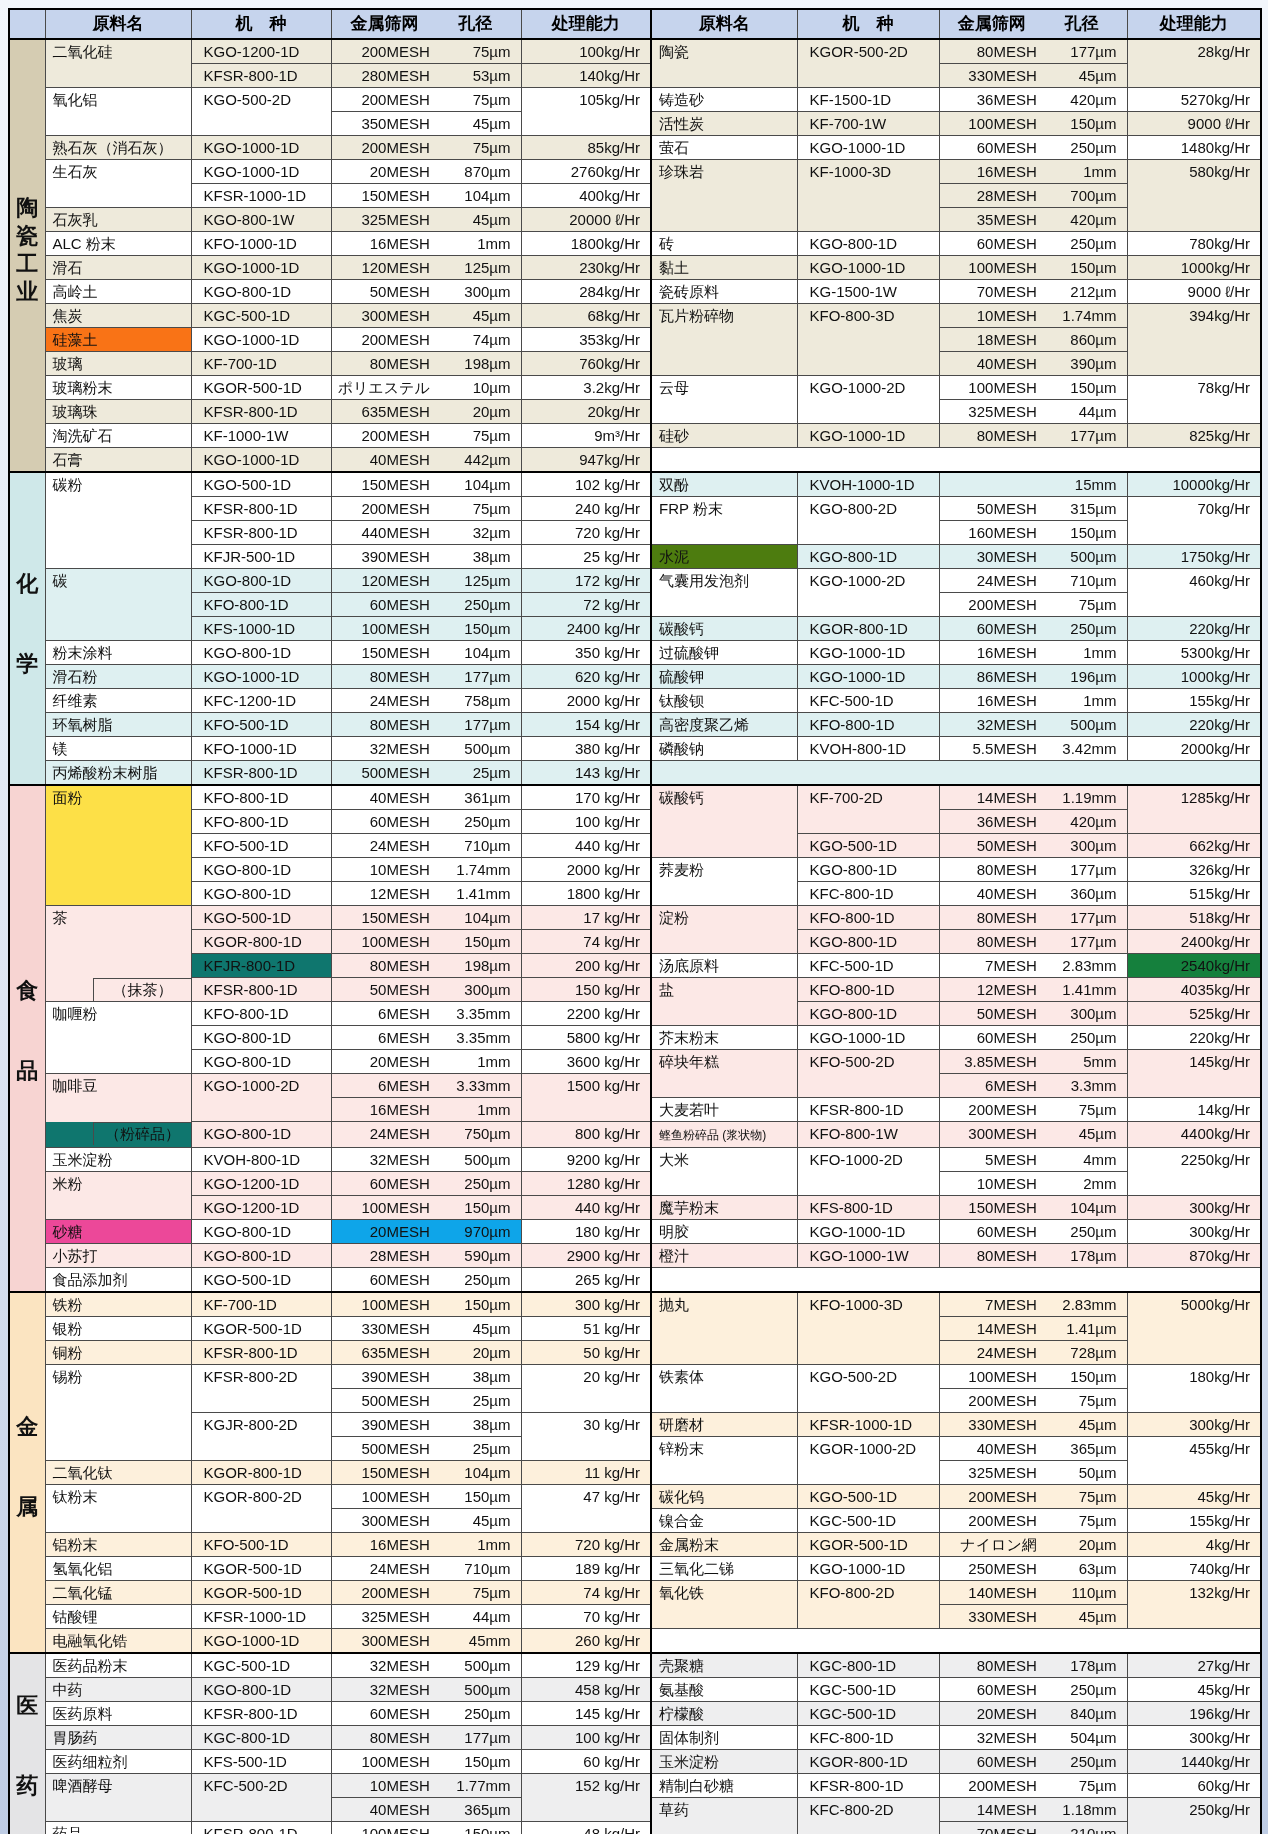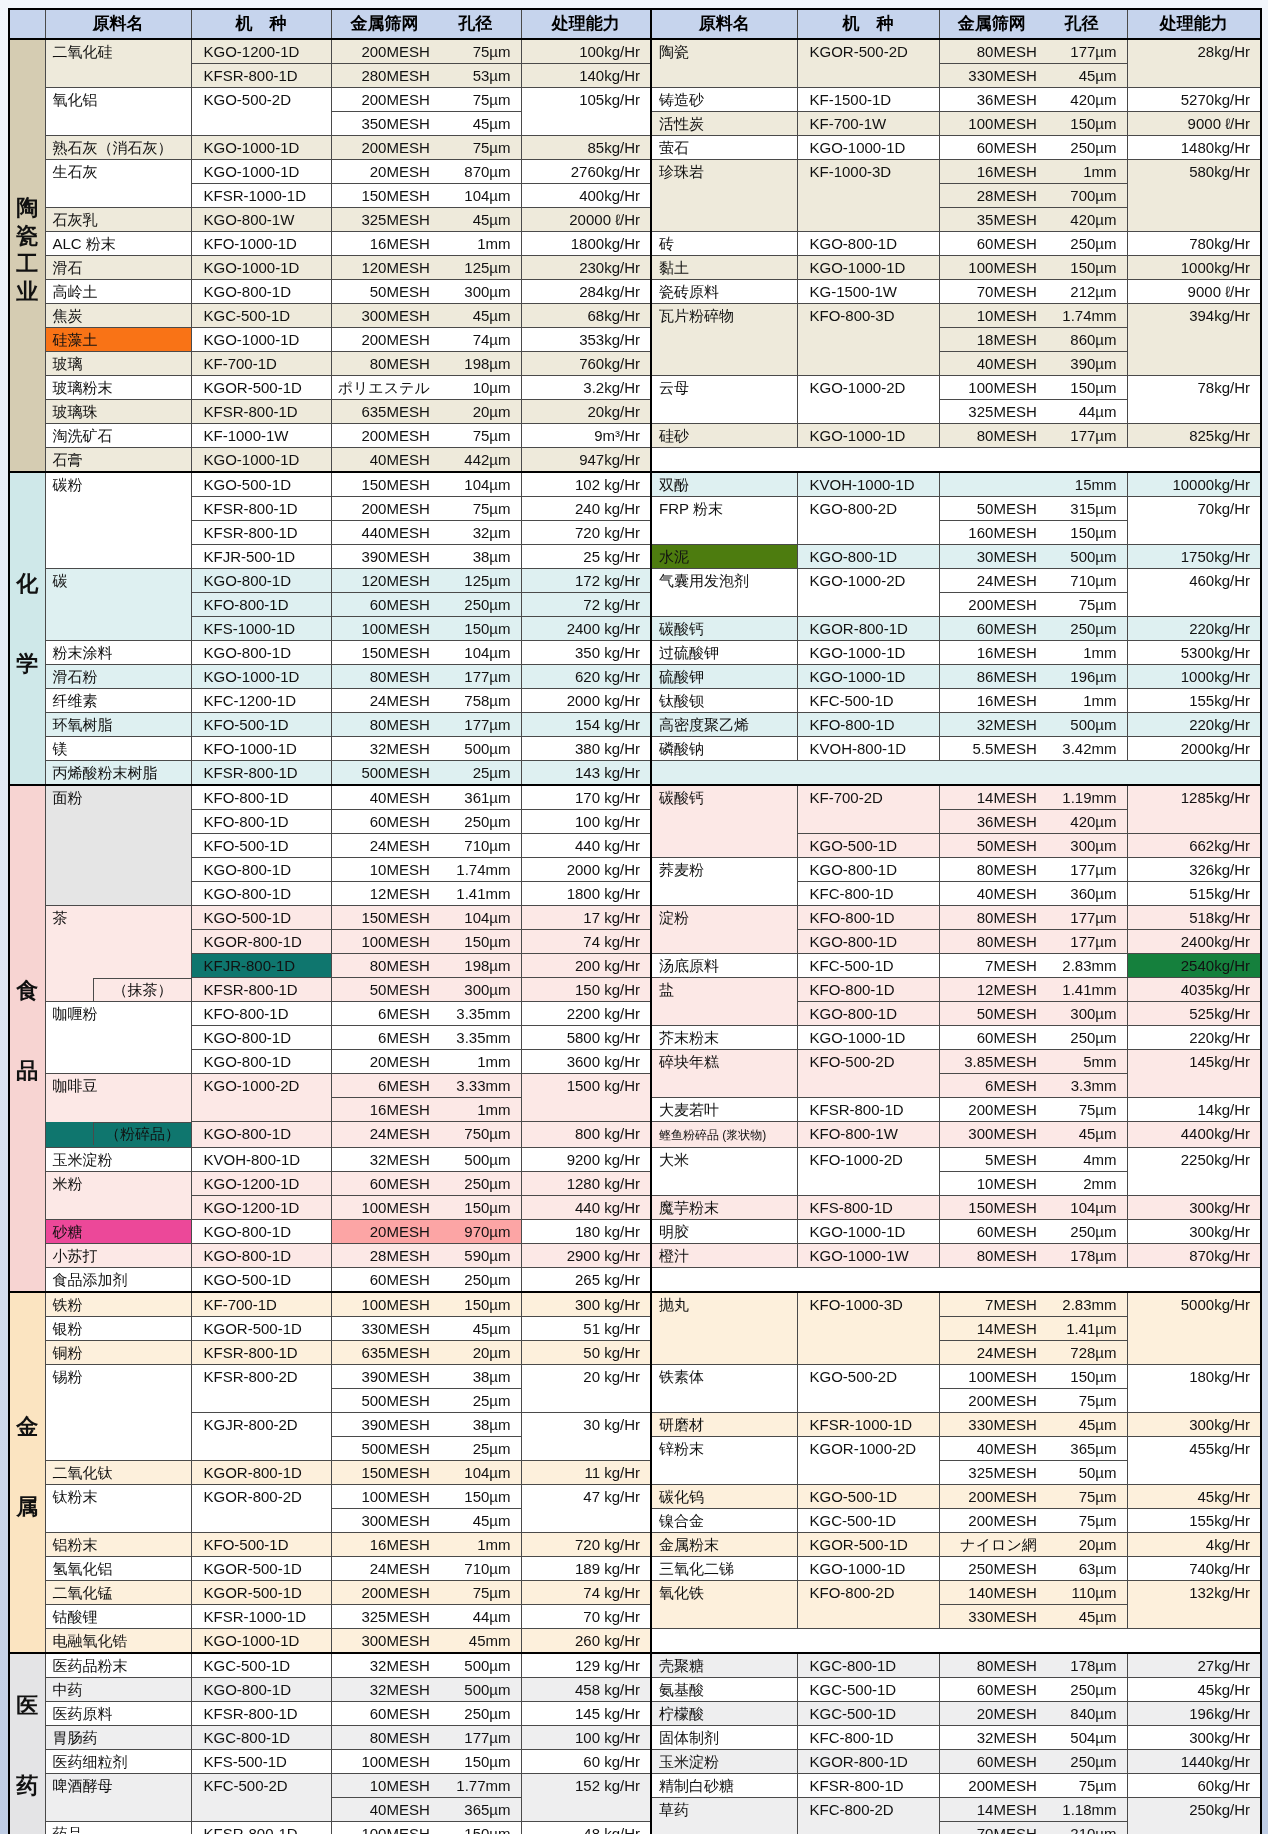--- a/index.html
+++ b/index.html
@@ -357,21 +357,21 @@
           <td class="cap" rowspan="1" style="background:#def0f1">143 kg/Hr</td>
           <td colspan="4" class="blank rdiv" style="background:#def0f1"></td>
         </tr>
         <tr class="secTop">
           <td class="seclabel" rowspan="21" style="background:#f7d4d2">
             <div class="slwrap" style="height:489.5px;gap:58px">
               <div>食</div>
               <div>品</div>
             </div>
           </td>
-          <td class="mat" rowspan="5" style="background:#e5e5e5"><span>面粉</span></td>
+          <td class="mat" rowspan="5" style="background:#fde047"><span>面粉</span></td>
           <td class="mach" rowspan="1" style="background:#ffffff">KFO-800-1D</td>
           <td class="meshap" style="background:#ffffff"><span class="mesh">40MESH</span><span class="ap">361µm</span></td>
           <td class="cap" rowspan="1" style="background:#ffffff">170 kg/Hr</td>
           <td class="mat rdiv" rowspan="3" style="background:#fce8e6"><span>碳酸钙</span></td>
           <td class="mach" rowspan="2" style="background:#fce8e6">KF-700-2D</td>
           <td class="meshap" style="background:#fce8e6"><span class="mesh">14MESH</span><span class="ap">1.19mm</span></td>
           <td class="cap" rowspan="2" style="background:#fce8e6">1285kg/Hr</td>
         </tr>
         <tr>
           <td class="mach" rowspan="1" style="background:#ffffff">KFO-800-1D</td>
@@ -522,21 +522,21 @@
           <td class="meshap" style="background:#fce8e6"><span class="mesh">100MESH</span><span class="ap">150µm</span></td>
           <td class="cap" rowspan="1" style="background:#fce8e6">440 kg/Hr</td>
           <td class="mat rdiv" rowspan="1" style="background:#fce8e6"><span>魔芋粉末</span></td>
           <td class="mach" rowspan="1" style="background:#fce8e6">KFS-800-1D</td>
           <td class="meshap" style="background:#fce8e6"><span class="mesh">150MESH</span><span class="ap">104µm</span></td>
           <td class="cap" rowspan="1" style="background:#fce8e6">300kg/Hr</td>
         </tr>
         <tr>
           <td class="mat" rowspan="1" style="background:#ec4899"><span>砂糖</span></td>
           <td class="mach" rowspan="1" style="background:#ffffff">KGO-800-1D</td>
-          <td class="meshap" style="background:#fca5a5"><span class="mesh">20MESH</span><span class="ap">970µm</span></td>
+          <td class="meshap" style="background:#0ea5e9"><span class="mesh">20MESH</span><span class="ap">970µm</span></td>
           <td class="cap" rowspan="1" style="background:#ffffff">180 kg/Hr</td>
           <td class="mat rdiv" rowspan="1" style="background:#ffffff"><span>明胶</span></td>
           <td class="mach" rowspan="1" style="background:#ffffff">KGO-1000-1D</td>
           <td class="meshap" style="background:#ffffff"><span class="mesh">60MESH</span><span class="ap">250µm</span></td>
           <td class="cap" rowspan="1" style="background:#ffffff">300kg/Hr</td>
         </tr>
         <tr>
           <td class="mat" rowspan="1" style="background:#fce8e6"><span>小苏打</span></td>
           <td class="mach" rowspan="1" style="background:#fce8e6">KGO-800-1D</td>
           <td class="meshap" style="background:#fce8e6"><span class="mesh">28MESH</span><span class="ap">590µm</span></td>

